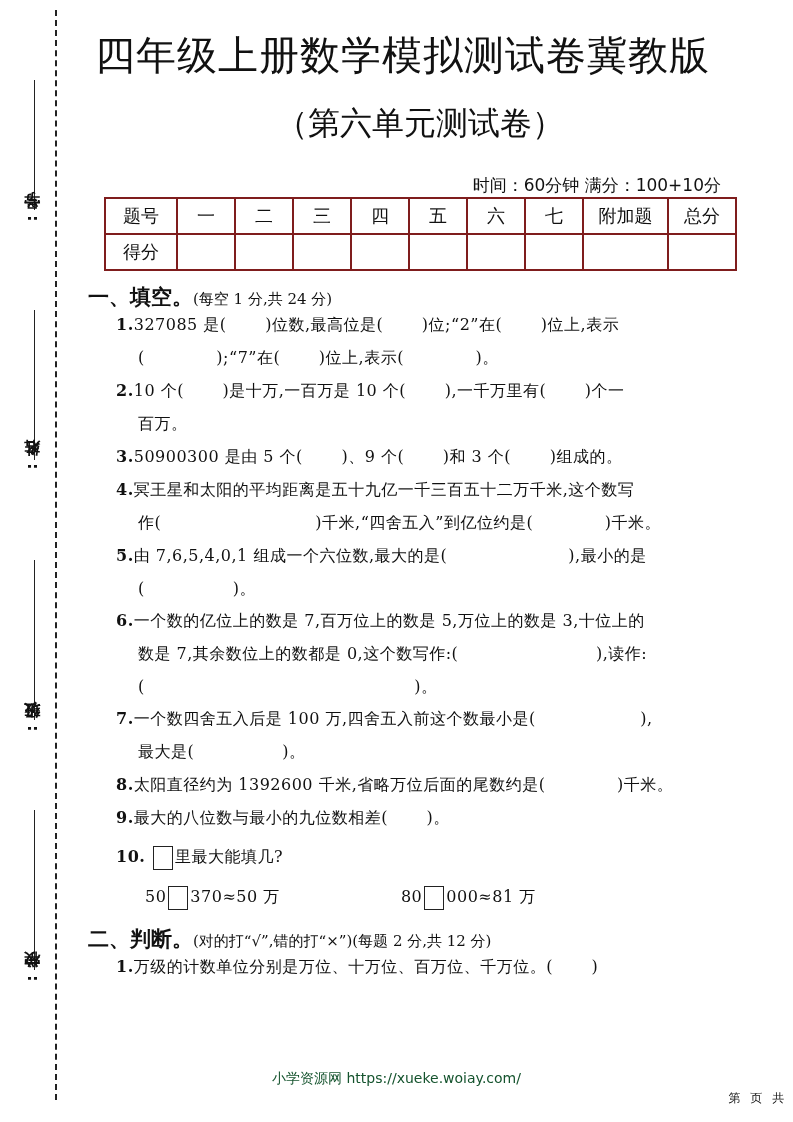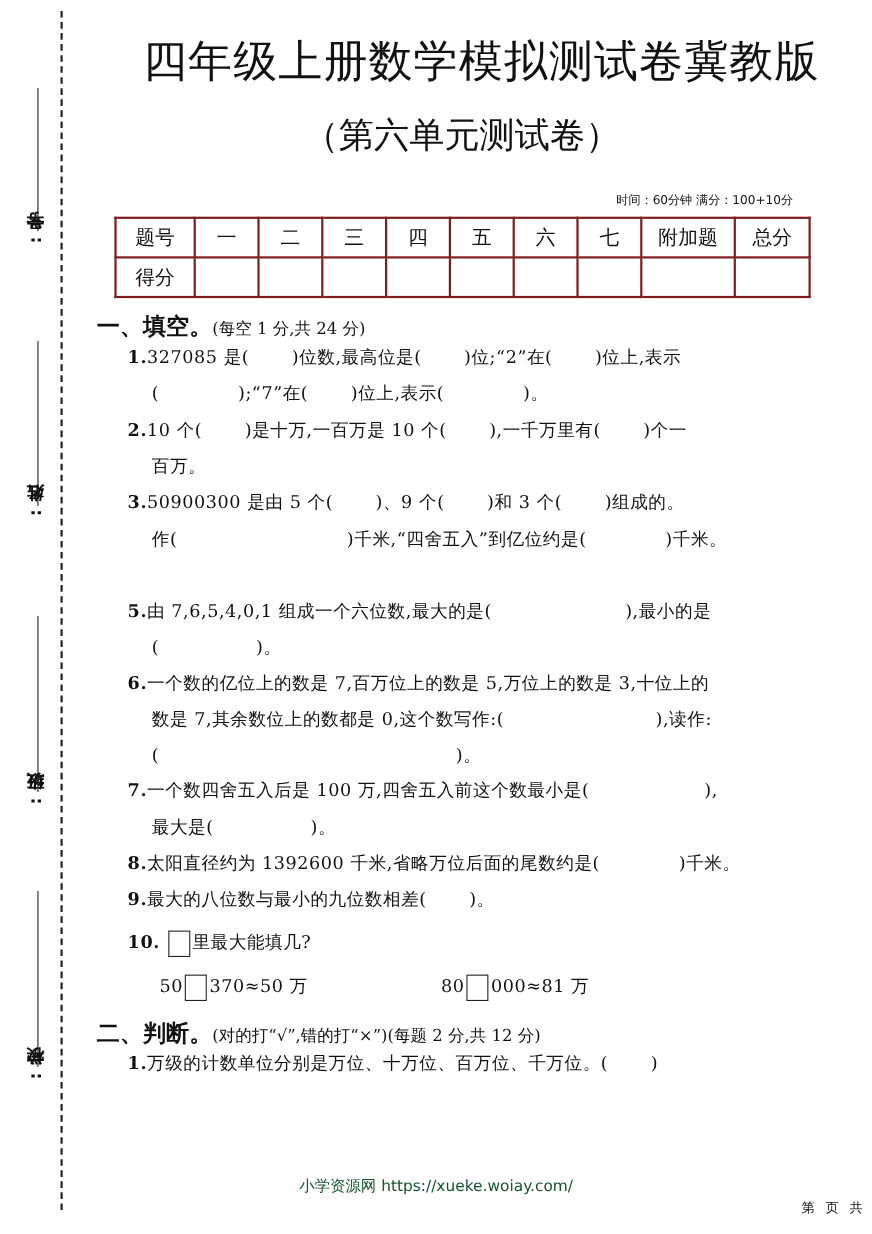--- a/index.html
+++ b/index.html
@@ -6,25 +6,25 @@
   body { width: 793px; height: 1122px; position: relative; overflow: hidden;
          font-family: "DejaVu Serif", "Liberation Serif", serif; color: #111; }
 
   .binding-line { position: absolute; left: 55px; top: 10px; height: 1090px;
                   border-left: 2px dashed #222; }
   .side-field { position: absolute; left: 14px; width: 30px; }
   .side-field .line { position: absolute; left: 20px; width: 0; border-left: 1.5px solid #222; }
   .side-field .label { position: absolute; left: 8px; writing-mode: vertical-rl; transform: rotate(180deg);
                        font-family: "DejaVu Sans", sans-serif; font-size: 16px; font-weight: bold; }
 
-  .title { position: absolute; left: 95px; top: 28px; width: 650px; text-align: right;
+  .title { position: absolute; left: 95px; top: 28px; width: 650px; text-align: left;
            font-family: "DejaVu Sans", sans-serif; font-size: 40px; letter-spacing: 1px; }
   .subtitle { position: absolute; left: 95px; top: 102px; width: 650px; text-align: center;
               font-family: "DejaVu Sans", sans-serif; font-size: 32px; }
-  .meta { position: absolute; right: 72px; top: 174px; font-family: "DejaVu Sans", sans-serif; font-size: 11px; }
+  .meta { position: absolute; right: 72px; top: 174px; font-family: "DejaVu Sans", sans-serif; font-size: 17px; }
 
   table.score { position: absolute; left: 104px; top: 197px; border-collapse: collapse;
                 font-family: "DejaVu Sans", sans-serif; font-size: 18px; }
   table.score td { border: 2px solid #7f1d1d; height: 34px; text-align: center; padding: 0; }
   table.score td.head { width: 70px; }
   table.score td.c { width: 56px; }
   table.score td.w { width: 83px; }
   table.score td.t { width: 66px; }
 
   .section { position: absolute; left: 88px; font-size: 15px; }
@@ -113,20 +113,21 @@
 <div class="q" style="top:374px">
   <div><span class="n">2.</span><span>10 个(　　 )是十万,一百万是 10 个(　　 ),一千万里有(　　 )个一</span></div>
   <div class="cont">百万。</div>
 </div>
 
 <div class="q" style="top:440px">
   <div><span class="n">3.</span><span>50900300 是由 5 个(　　 )、9 个(　　 )和 3 个(　　 )组成的。</span></div>
 </div>
 
 <div class="q" style="top:473px">
+  <div><span class="n">4.</span><span>冥王星和太阳的平均距离是五十九亿一千三百五十二万千米,这个数写</span></div>
   <div class="cont">作(　　　　　　　　　 )千米,“四舍五入”到亿位约是(　　　　 )千米。</div>
 </div>
 
 <div class="q" style="top:539px">
   <div><span class="n">5.</span><span>由 7,6,5,4,0,1 组成一个六位数,最大的是(　　　　　　　 ),最小的是</span></div>
   <div class="cont">(　　　　　 )。</div>
 </div>
 
 <div class="q" style="top:604px">
   <div><span class="n">6.</span><span>一个数的亿位上的数是 7,百万位上的数是 5,万位上的数是 3,十位上的</span></div>

